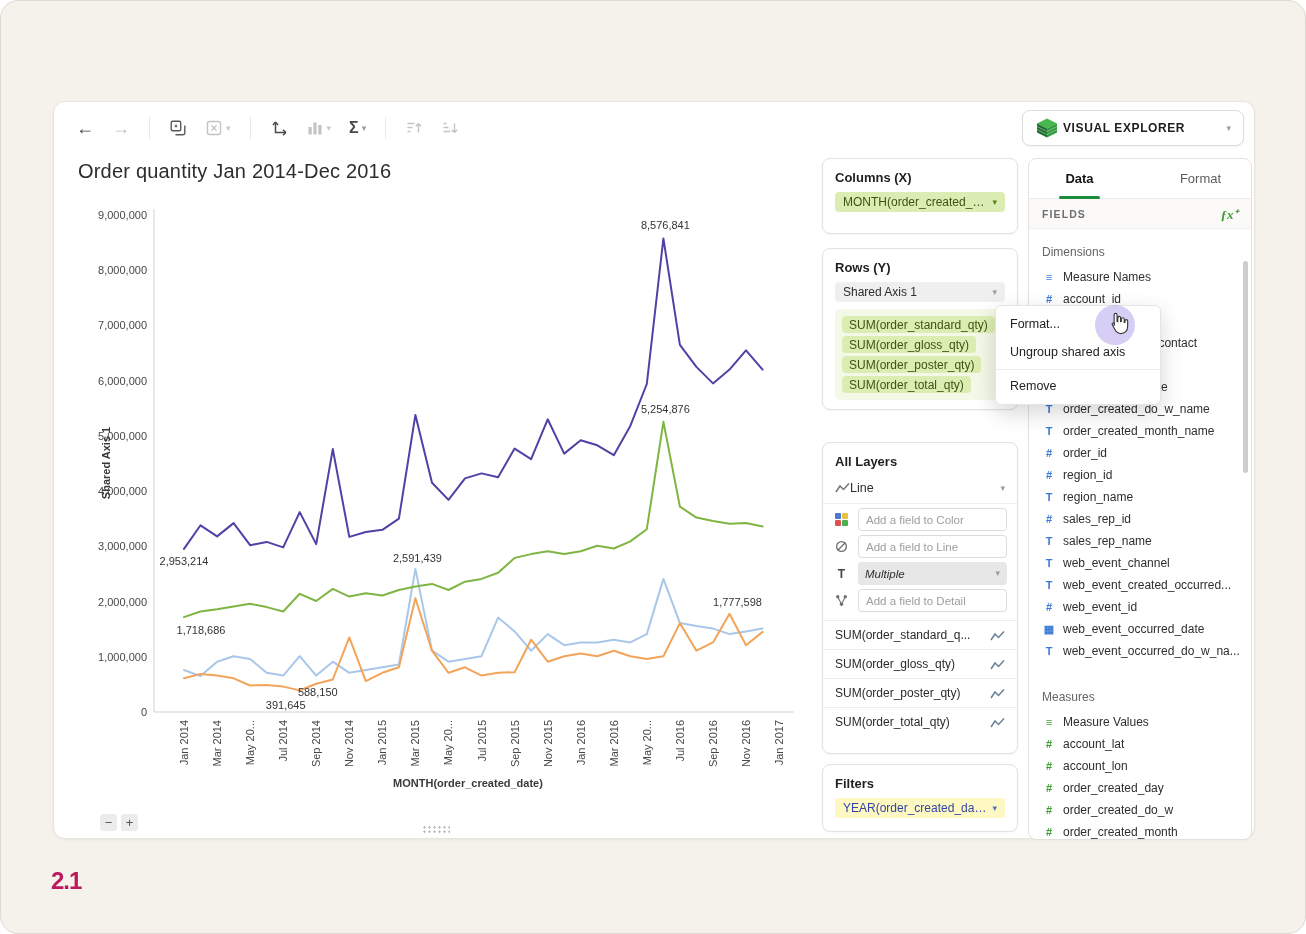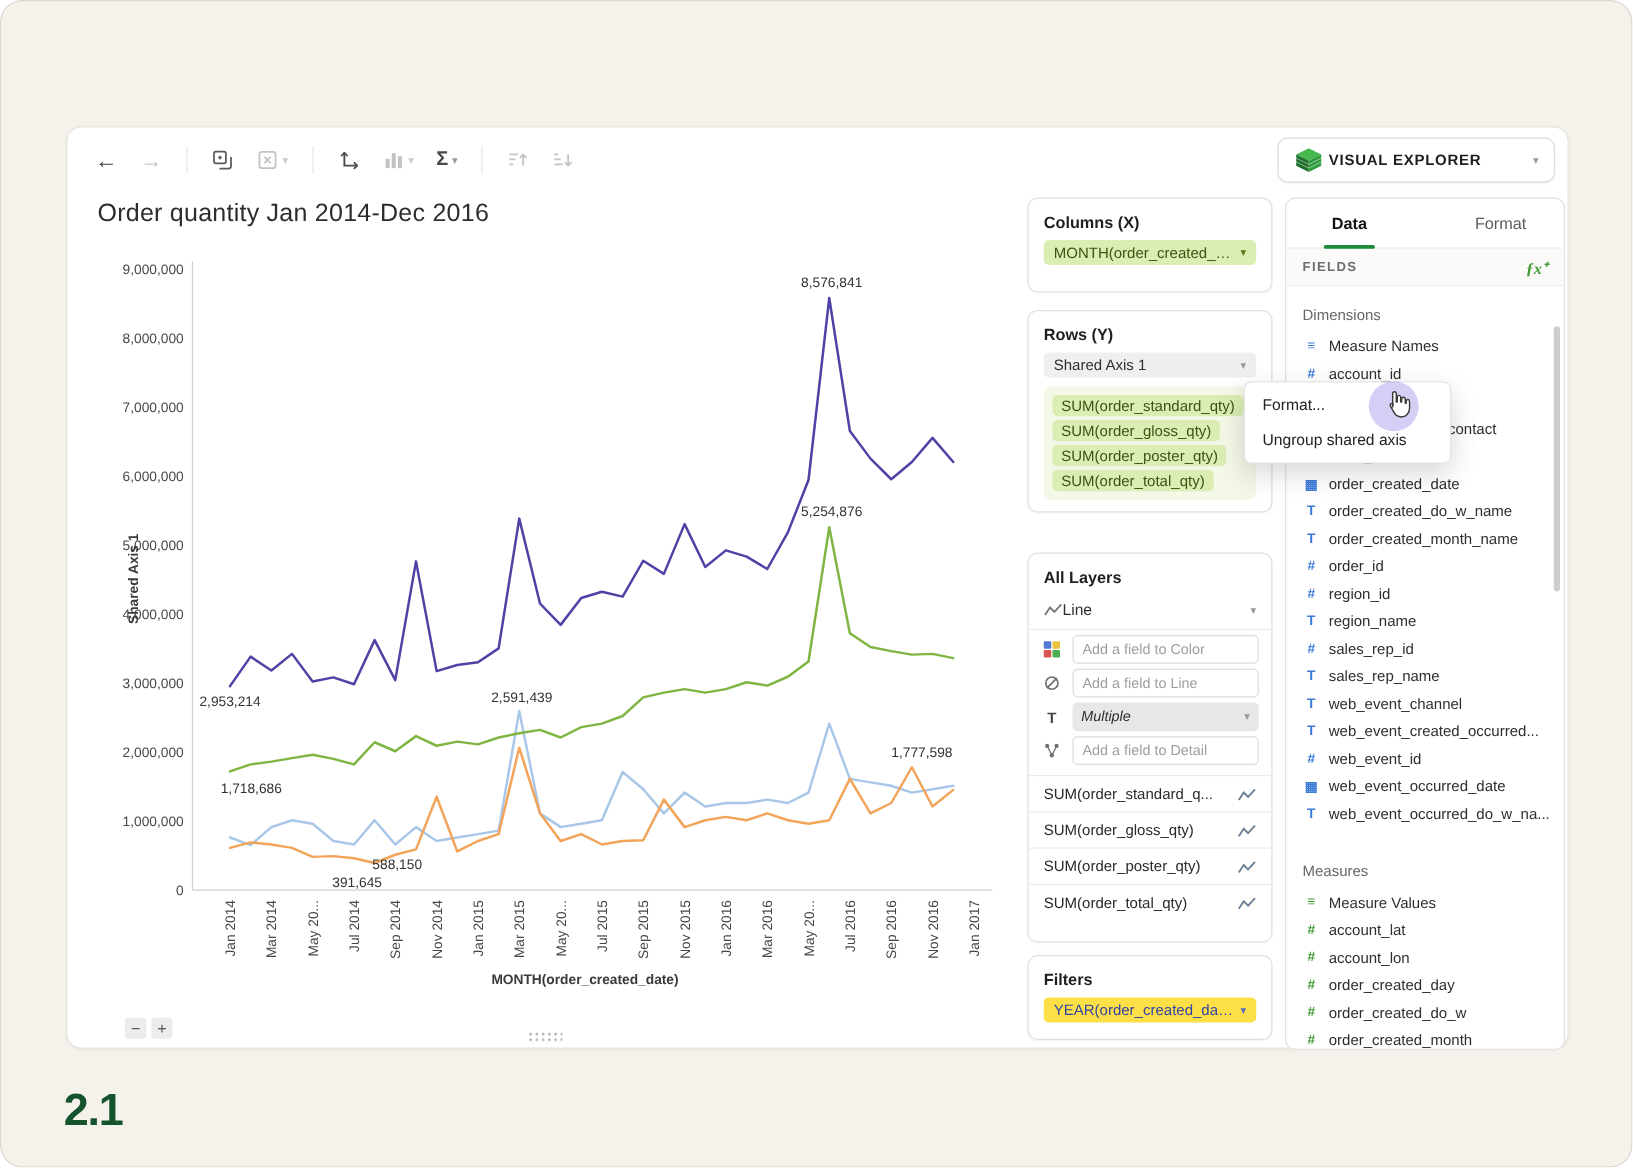--- a/index.html
+++ b/index.html
@@ -46,21 +46,21 @@
           border:1px solid #e3e1dd; border-radius:8px; box-shadow:0 1px 2px rgba(0,0,0,.03);
           overflow:hidden; }
   #columns-card { top:56px;  height:76px; }
   #rows-card    { top:146px; height:162px; }
   #layers-card  { top:340px; height:312px; }
   #filters-card { top:662px; height:68px; }
   .card-title { font-size:13px; font-weight:700; color:#1f1f1f; padding:11px 12px 7px; }
   .pill { display:flex; align-items:center; justify-content:space-between; gap:6px;
           font-size:12px; border-radius:4px; padding:3px 8px; }
   .pill.green { background:#dcedb4; color:#3c5410; margin:0 12px 10px; }
-  .pill.blue  { background:#fde047; color:#3244a4; margin:0 12px 10px; }
+  .pill.blue  { background:#fef9c3; color:#3244a4; margin:0 12px 10px; }
   .green-caret { color:#5c7a1e; } .blue-caret { color:#5b6cc2; }
   .pill-text { white-space:nowrap; overflow:hidden; text-overflow:ellipsis; }
   .axis-select { display:flex; justify-content:space-between; align-items:center;
                  background:#efefef; border-radius:4px; margin:0 12px 7px; padding:3px 8px;
                  font-size:12px; color:#2e2e2e; }
   .pill-group { margin:0 12px 10px; background:#f3f8e7; border-radius:6px; padding:4px 5px; }
   .pill-group .pill.green { display:block; width:max-content; margin:3px 2px; padding:1.5px 7px; }
   .type-select { display:flex; align-items:center; gap:0; padding:5px 12px 8px;
                  border-bottom:1px solid #ececec; font-size:12.5px; color:#2e2e2e; }
   .ml-auto { margin-left:auto; }
@@ -106,22 +106,22 @@
   
   .ctx-menu { position:absolute; left:941px; top:203px; width:166px; background:#fff;
               border:1px solid #e4e4e4; border-radius:6px; padding:4px 0;
               box-shadow:0 8px 22px rgba(0,0,0,.16); z-index:40; }
   .ctx-item { font-size:12.5px; color:#222; padding:7px 14px; white-space:nowrap; }
   .ctx-item.septop { border-top:1px solid #ececec; margin-top:3px; padding-top:9px; }
   .cursor-ring { position:absolute; left:1041px; top:203px; width:40px; height:40px;
                  border-radius:50%; background:rgba(126,104,224,.32); z-index:50; }
   .cursor-hand { position:absolute; left:1052px; top:210px; z-index:51; }
 
-  .fig-label { position:absolute; left:50px; top:866px; font-size:36px; font-weight:800;
-               color:#14532d; letter-spacing:-1px;text-align:right; }
+  .fig-label { position:absolute; left:50px; top:866px; font-size:24px; font-weight:800;
+               color:#be185d; letter-spacing:-1px;text-align:right; }
 </style>
 </head>
 <body>
 
 <div class="stage">
   <div class="app">
 
     <div class="toolbar">
       <span class="tbtn" style="margin-left:0;color:#3f3f3f">
           <span class="arrow">←</span>
@@ -500,20 +500,21 @@
       </div>
       <div class="scroll-thumb"></div>
     </div>
 
     <div class="ctx-menu">
 
         <div class="ctx-item">Format...</div>
 
         <div class="ctx-item">Ungroup shared axis</div>
 
+        <div class="ctx-item septop">Remove</div>
       </div>
 
     <div class="cursor-ring"></div>
     <div class="cursor-hand">
       <svg width="23" height="23" viewBox="0 0 24 24">
         <path d="M10 1.5c.8 0 1.5.7 1.5 1.5v7h.8V6c0-.8.7-1.5 1.5-1.5S15.2 5.2 15.2 6v4h.8V7.5c0-.8.7-1.5 1.5-1.5s1.5.7 1.5 1.5V11h.8V9.5c0-.8.7-1.5 1.4-1.5.8 0 1.4.7 1.4 1.5V15c0 4.5-3 7.5-7 7.5-3.5 0-5-1.8-6.3-4.2l-2.7-5c-.4-.7-.1-1.5.6-1.8.6-.3 1.3-.1 1.7.4L8.5 14V3c0-.8.7-1.5 1.5-1.5z" fill="#ffffff" stroke="#3a3a3a" stroke-width="1.2" stroke-linejoin="round"></path>
       </svg>
     </div>
   </div>
 

